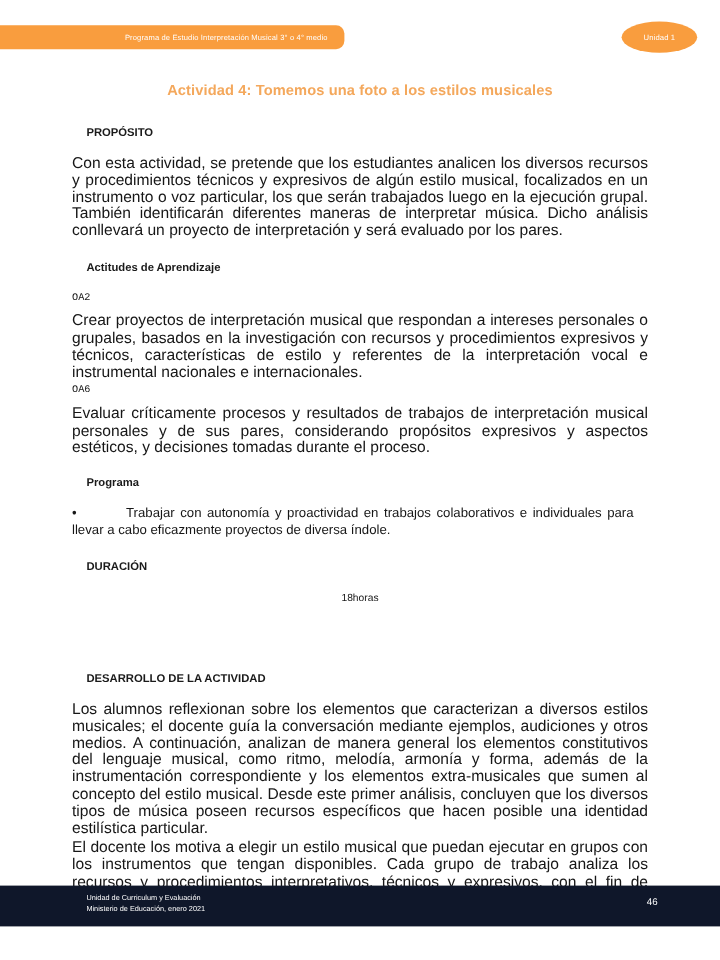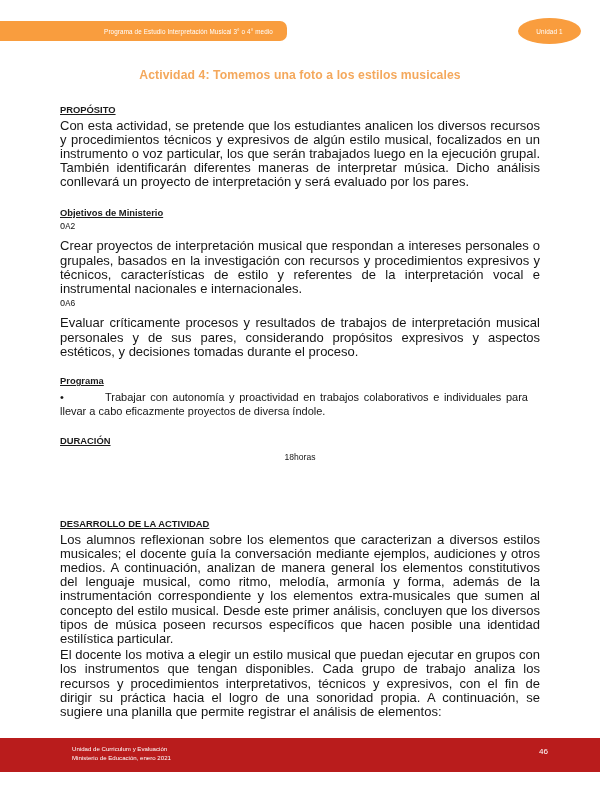--- a/index.html
+++ b/index.html
@@ -82,24 +82,23 @@
 
   .content {
     margin: 0 auto;
     padding: 0;
     width: 480px;
   }
 
   .section-heading {
     font-size: 9.4px;
     font-weight: bold;
-    margin: 0;
+    margin: 12px;
     padding: 0;
     line-height: 1.45;
-    text-decoration: underline;
   }
   .heading-prop { margin-top: 21px; }
   .heading-obj  { margin-top: 16px; }
   .heading-act  { margin-top: 15px; }
   .heading-dur  { margin-top: 16px; }
   .heading-des  { margin-top: 53px; }
 
   p.body-text {
     font-size: 13px;
     line-height: 14.2px;
@@ -146,21 +145,21 @@
 
   .para-gap { margin-top: 11px; }
 
   
   .footer-bar {
     position: absolute;
     left: 0;
     bottom: 28px;
     width: 600px;
     height: 34px;
-    background: #b91c1c;
+    background: #0f172a;
     box-sizing: border-box;
   }
   .footer-text {
     position: absolute;
     left: 72px;
     top: 6px;
     color: #ffffff;
     font-size: 6.1px;
     line-height: 9.4px;
   }
@@ -188,21 +187,21 @@
 
 <div class="page">
 
   <h1 class="activity-title">Actividad 4: Tomemos una foto a los estilos musicales</h1>
 
   <div class="content">
 
     <div class="section-heading heading-prop">PROPÓSITO</div>
     <p class="body-text">Con esta actividad, se pretende que los estudiantes analicen los diversos recursos y procedimientos técnicos y expresivos de algún estilo musical, focalizados en un instrumento o voz particular, los que serán trabajados luego en la ejecución grupal. También identificarán diferentes maneras de interpretar música. Dicho análisis conllevará un proyecto de interpretación y será evaluado por los pares.</p>
 
-    <div class="section-heading heading-obj">Objetivos de Ministerio</div>
+    <div class="section-heading heading-obj">Actitudes de Aprendizaje</div>
     <div class="oa-code">OA2</div>
     <p class="body-text tight">Crear proyectos de interpretación musical que respondan a intereses personales o grupales, basados en la investigación con recursos y procedimientos expresivos y técnicos, características de estilo y referentes de la interpretación vocal e instrumental nacionales e internacionales.</p>
     <div class="oa-code">OA6</div>
     <p class="body-text tight">Evaluar críticamente procesos y resultados de trabajos de interpretación musical personales y de sus pares, considerando propósitos expresivos y aspectos estéticos, y decisiones tomadas durante el proceso.</p>
 
     <div class="section-heading heading-act">Programa</div>
     <div class="bullet-row">
       <span class="bullet-glyph">•</span><span class="bullet-gap"></span><span>Trabajar con autonomía y proactividad en trabajos colaborativos e individuales para llevar a cabo eficazmente proyectos de diversa índole.</span>
     </div>
 

